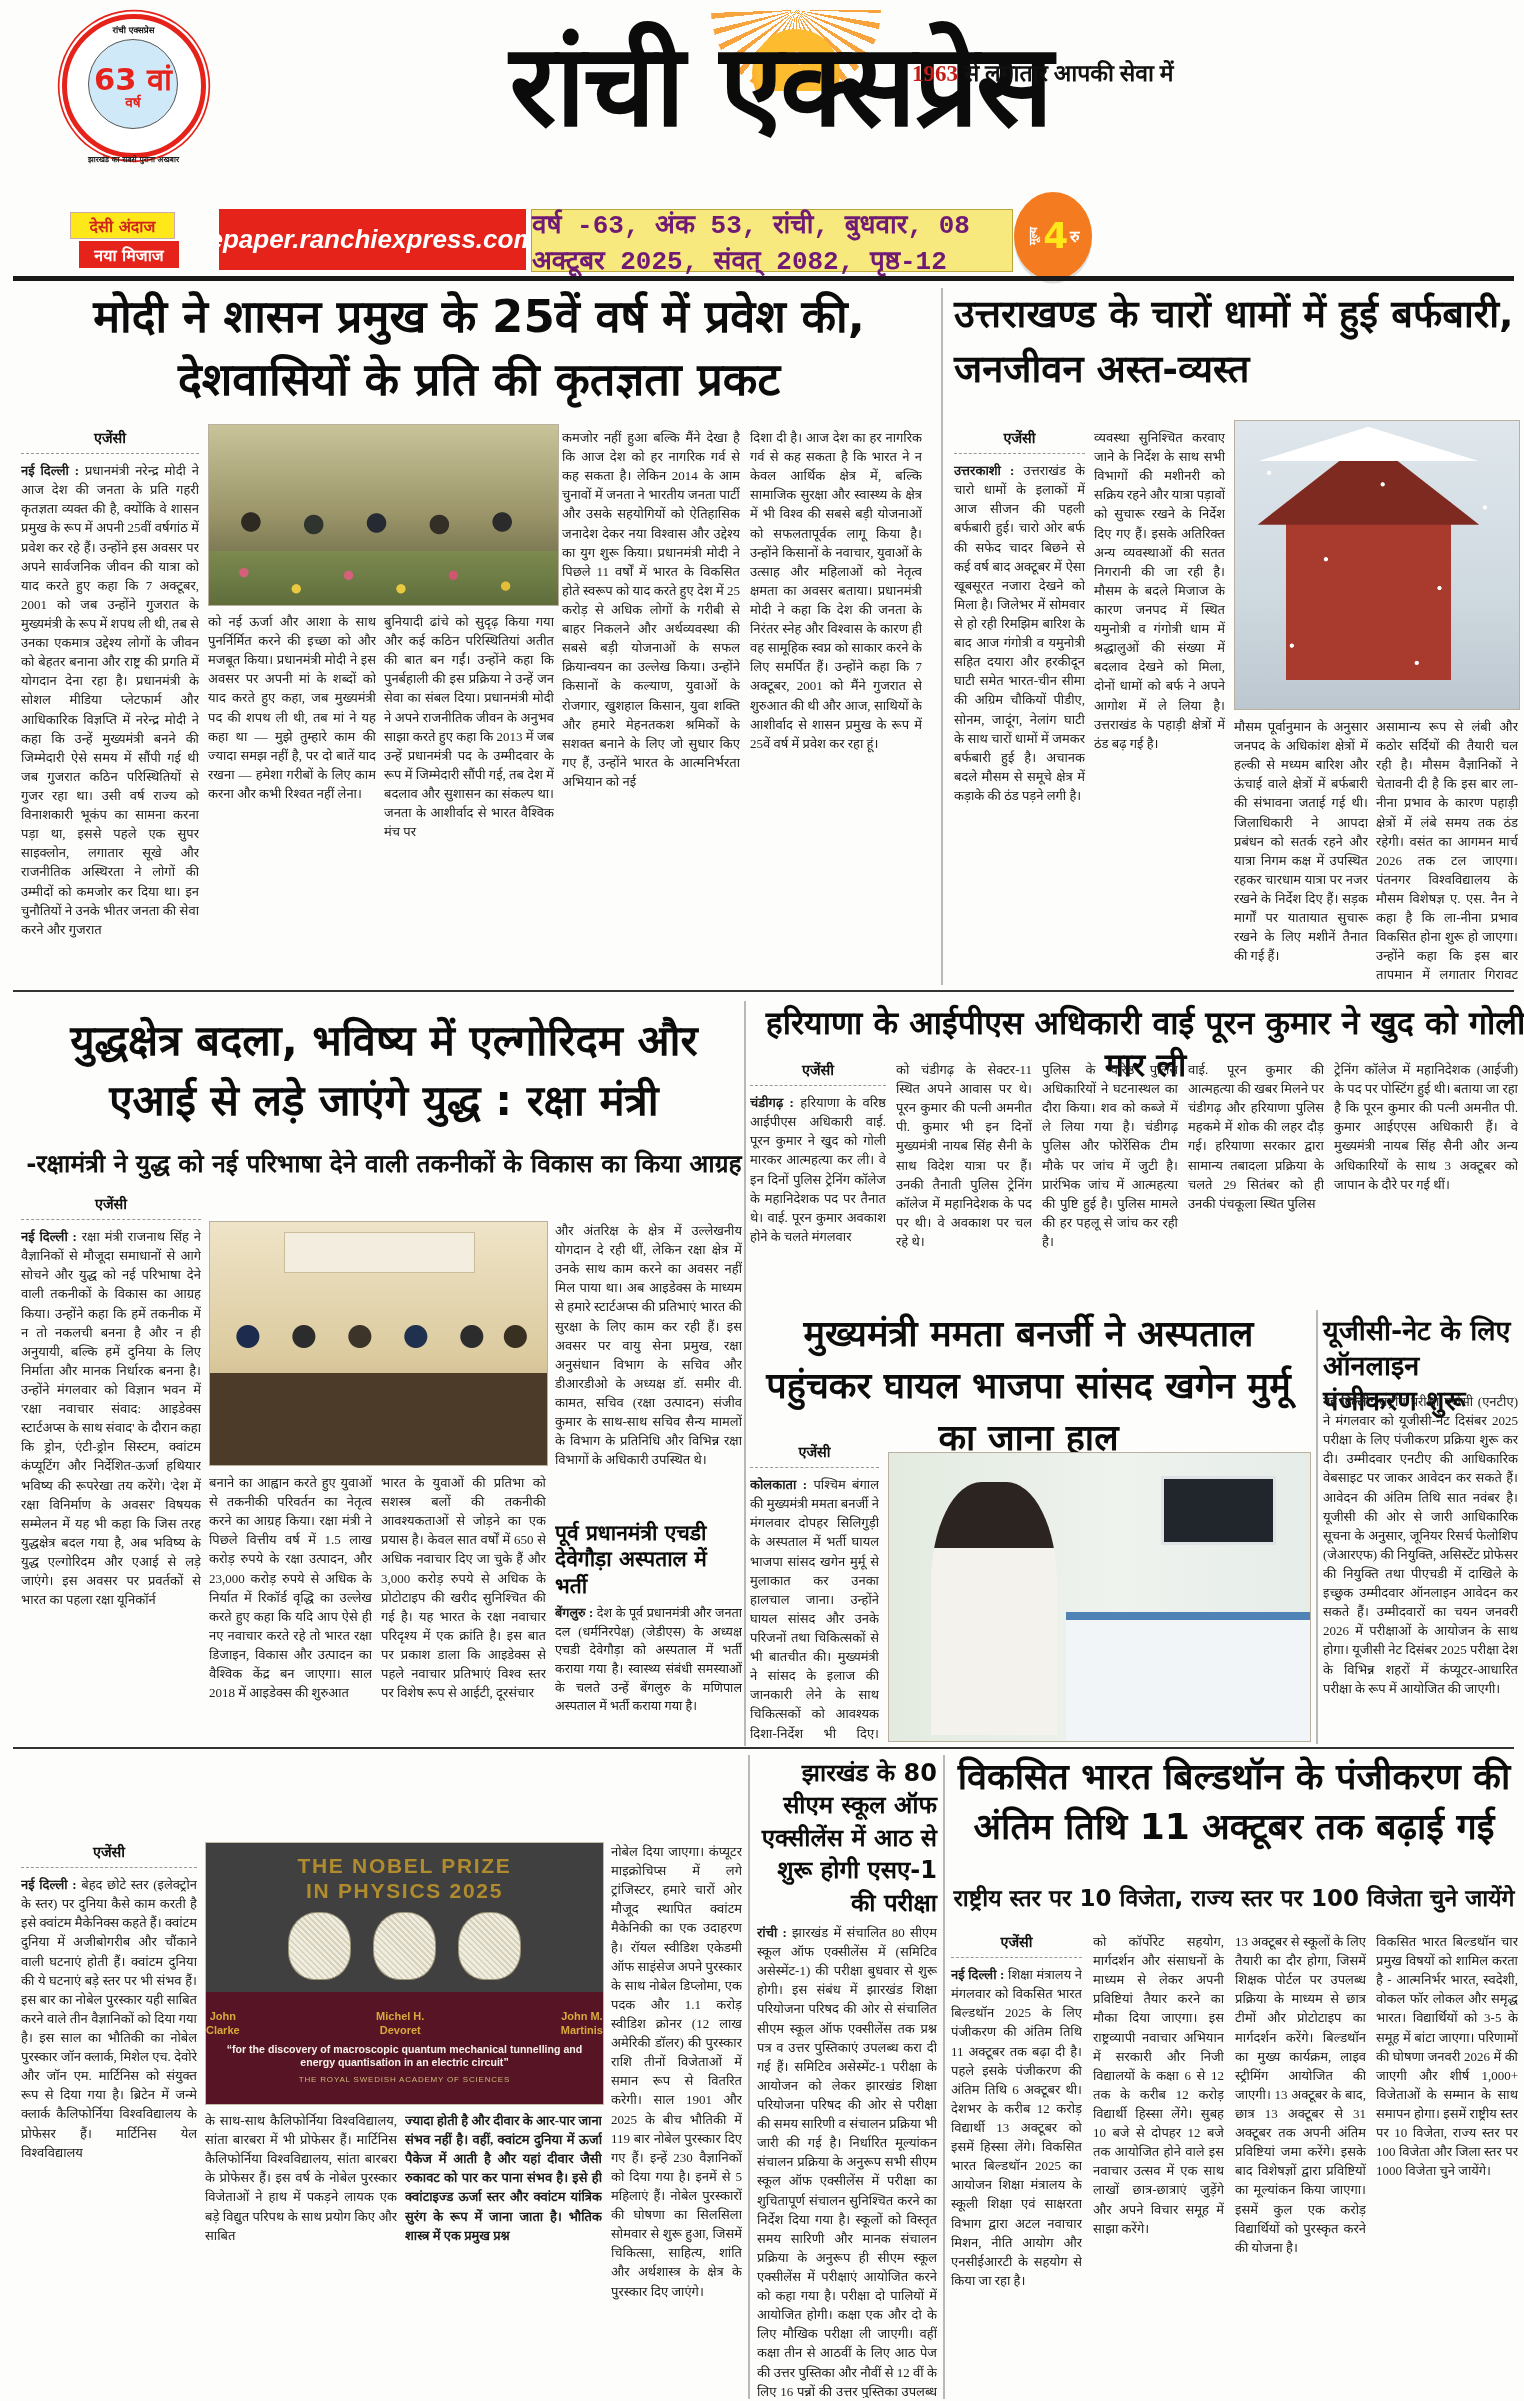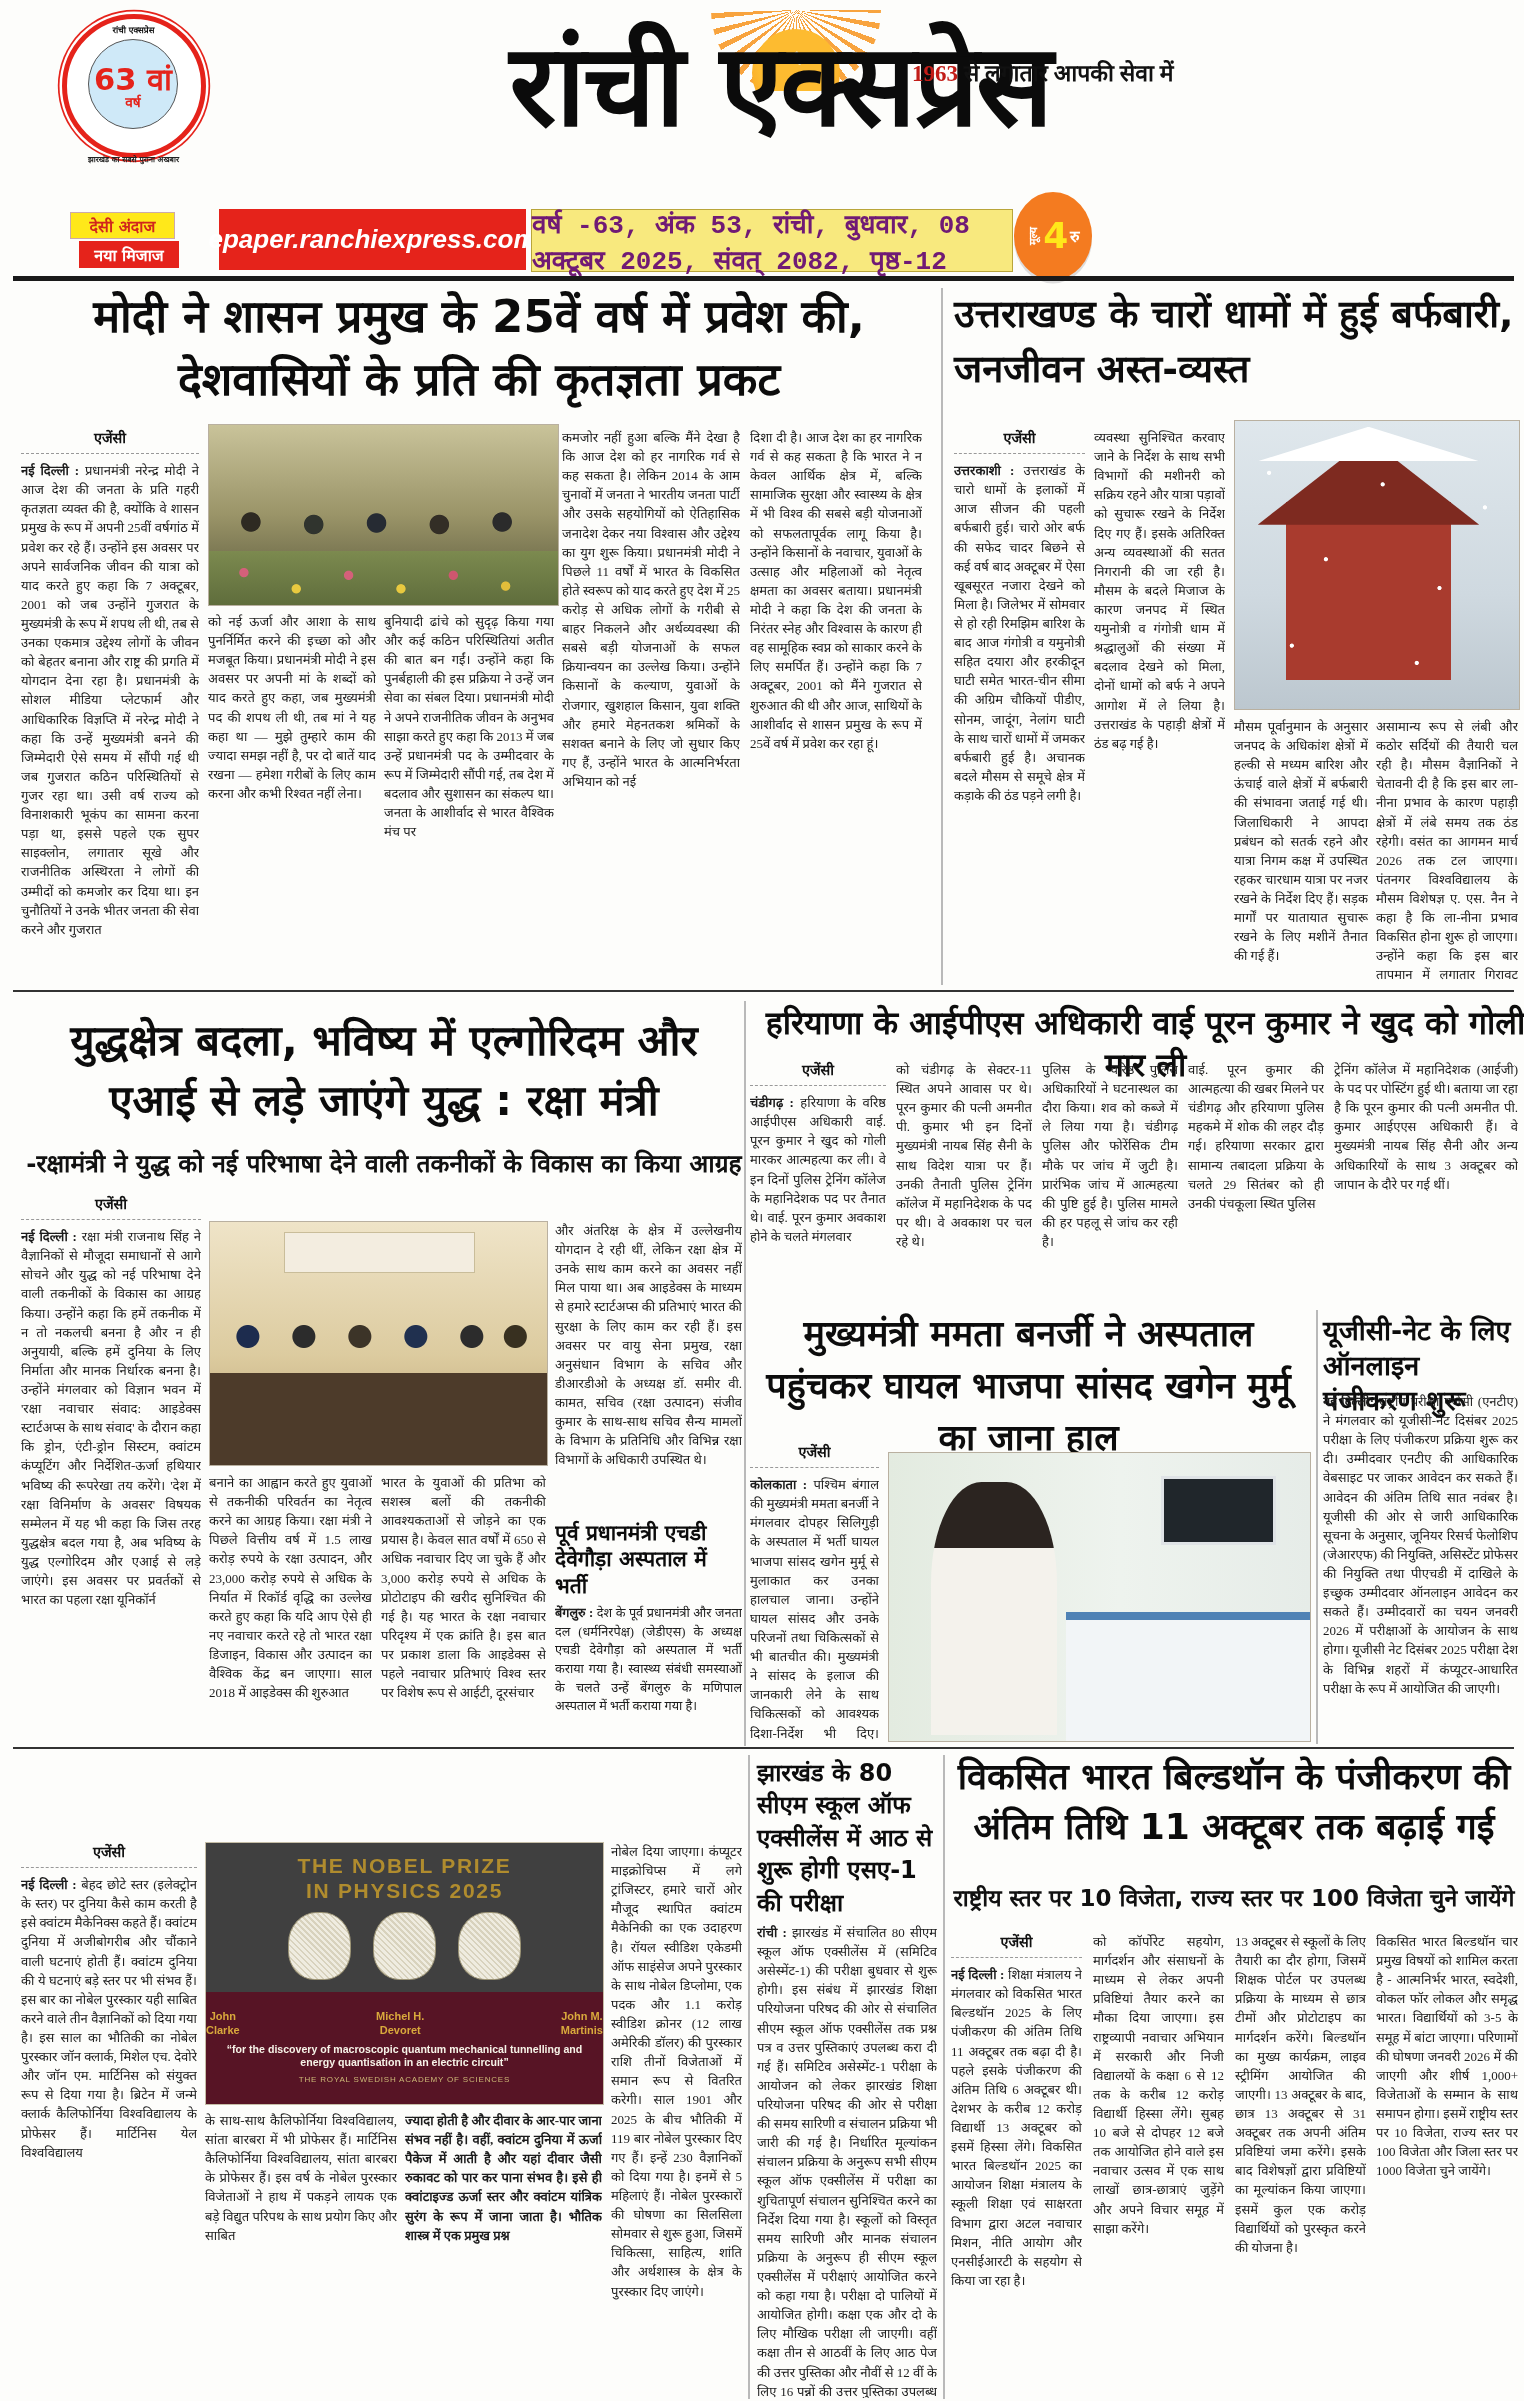--- a/index.html
+++ b/index.html
@@ -219,21 +219,21 @@
       <div class="acad">THE ROYAL SWEDISH ACADEMY OF SCIENCES</div>
     </div>
   </div>
 
   <div class="col" style="left:205px;top:2111px;width:192px;height:288px;">के साथ-साथ कैलिफोर्निया विश्वविद्यालय, सांता बारबरा में भी प्रोफेसर हैं। मार्टिनिस कैलिफोर्निया विश्वविद्यालय, सांता बारबरा के प्रोफेसर हैं। इस वर्ष के नोबेल पुरस्कार विजेताओं ने हाथ में पकड़ने लायक एक बड़े विद्युत परिपथ के साथ प्रयोग किए और साबित</div>
   <div class="col" style="left:405px;top:2111px;width:197px;height:288px;font-weight:bold;">ज्यादा होती है और दीवार के आर-पार जाना संभव नहीं है। वहीं, क्वांटम दुनिया में ऊर्जा पैकेज में आती है और यहां दीवार जैसी रुकावट को पार कर पाना संभव है। इसे ही क्वांटाइज्ड ऊर्जा स्तर और क्वांटम यांत्रिक सुरंग के रूप में जाना जाता है। भौतिक शास्त्र में एक प्रमुख प्रश्न</div>
   <div class="col" style="left:611px;top:1842px;width:131px;height:556px;">नोबेल दिया जाएगा। कंप्यूटर माइक्रोचिप्स में लगे ट्रांजिस्टर, हमारे चारों ओर मौजूद स्थापित क्वांटम मैकेनिकी का एक उदाहरण है। रॉयल स्वीडिश एकेडमी ऑफ साइंसेज अपने पुरस्कार के साथ नोबेल डिप्लोमा, एक पदक और 1.1 करोड़ स्वीडिश क्रोनर (12 लाख अमेरिकी डॉलर) की पुरस्कार राशि तीनों विजेताओं में समान रूप से वितरित करेगी। साल 1901 और 2025 के बीच भौतिकी में 119 बार नोबेल पुरस्कार दिए गए हैं। इन्हें 230 वैज्ञानिकों को दिया गया है। इनमें से 5 महिलाएं हैं। नोबेल पुरस्कारों की घोषणा का सिलसिला सोमवार से शुरू हुआ, जिसमें चिकित्सा, साहित्य, शांति और अर्थशास्त्र के क्षेत्र के पुरस्कार दिए जाएंगे।</div>
 
   <div class="rule-v" style="left:748px;top:1755px;height:644px;"></div>
 
-  <div class="hl abs" style="left:757px;top:1757px;width:180px;font-size:24px;font-weight:600;text-align:left;line-height:1.35;">झारखंड के 80 सीएम स्कूल ऑफ एक्सीलेंस में आठ से शुरू होगी एसए-1 की परीक्षा</div>
+  <div class="hl abs" style="left:757px;top:1757px;width:180px;font-size:24px;font-weight:600;text-align:right;line-height:1.35;">झारखंड के 80 सीएम स्कूल ऑफ एक्सीलेंस में आठ से शुरू होगी एसए-1 की परीक्षा</div>
   <div class="col" style="left:757px;top:1923px;width:180px;height:475px;">
     <span class="dl">रांची :</span>
     <span>झारखंड में संचालित 80 सीएम स्कूल ऑफ एक्सीलेंस में (समिटिव असेस्मेंट-1) की परीक्षा बुधवार से शुरू होगी। इस संबंध में झारखंड शिक्षा परियोजना परिषद की ओर से संचालित सीएम स्कूल ऑफ एक्सीलेंस तक प्रश्न पत्र व उत्तर पुस्तिकाएं उपलब्ध करा दी गई हैं। समिटिव असेस्मेंट-1 परीक्षा के आयोजन को लेकर झारखंड शिक्षा परियोजना परिषद की ओर से परीक्षा की समय सारिणी व संचालन प्रक्रिया भी जारी की गई है। निर्धारित मूल्यांकन संचालन प्रक्रिया के अनुरूप सभी सीएम स्कूल ऑफ एक्सीलेंस में परीक्षा का शुचितापूर्ण संचालन सुनिश्चित करने का निर्देश दिया गया है। स्कूलों को विस्तृत समय सारिणी और मानक संचालन प्रक्रिया के अनुरूप ही सीएम स्कूल एक्सीलेंस में परीक्षाएं आयोजित करने को कहा गया है। परीक्षा दो पालियों में आयोजित होगी। कक्षा एक और दो के लिए मौखिक परीक्षा ली जाएगी। वहीं कक्षा तीन से आठवीं के लिए आठ पेज की उत्तर पुस्तिका और नौवीं से 12 वीं के लिए 16 पन्नों की उत्तर पुस्तिका उपलब्ध कराई गई है।</span>
   </div>
 
   <div class="rule-v" style="left:943px;top:1755px;height:644px;"></div>
 
   <div class="hl abs" style="left:951px;top:1752px;width:566px;font-size:36px;text-align:center;line-height:1.4;">विकसित भारत बिल्डथॉन के पंजीकरण की अंतिम तिथि 11 अक्टूबर तक बढ़ाई गई</div>
   <div class="subhl abs" style="left:951px;top:1881px;width:566px;font-size:23px;">राष्ट्रीय स्तर पर 10 विजेता, राज्य स्तर पर 100 विजेता चुने जायेंगे</div>
   <div class="col" style="left:951px;top:1932px;width:131px;height:466px;">

